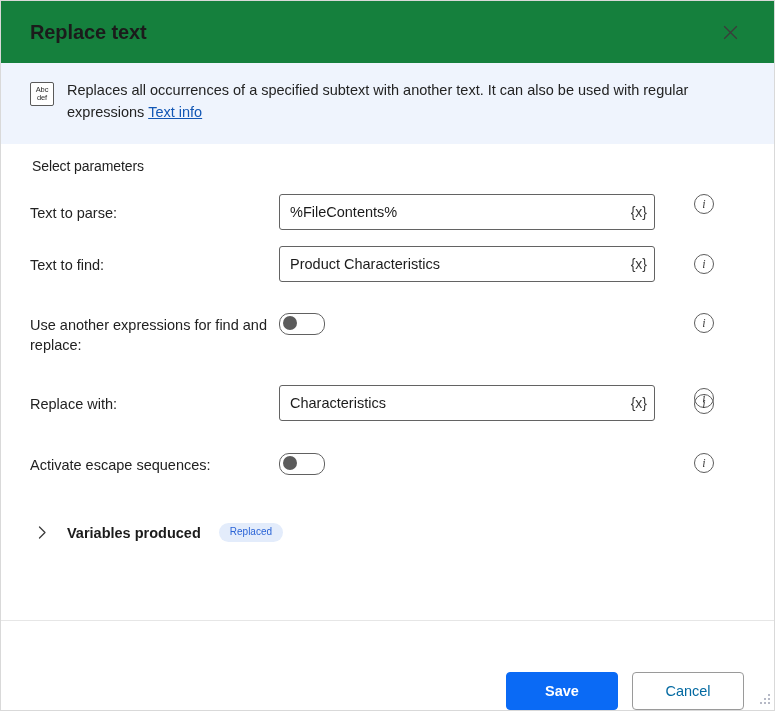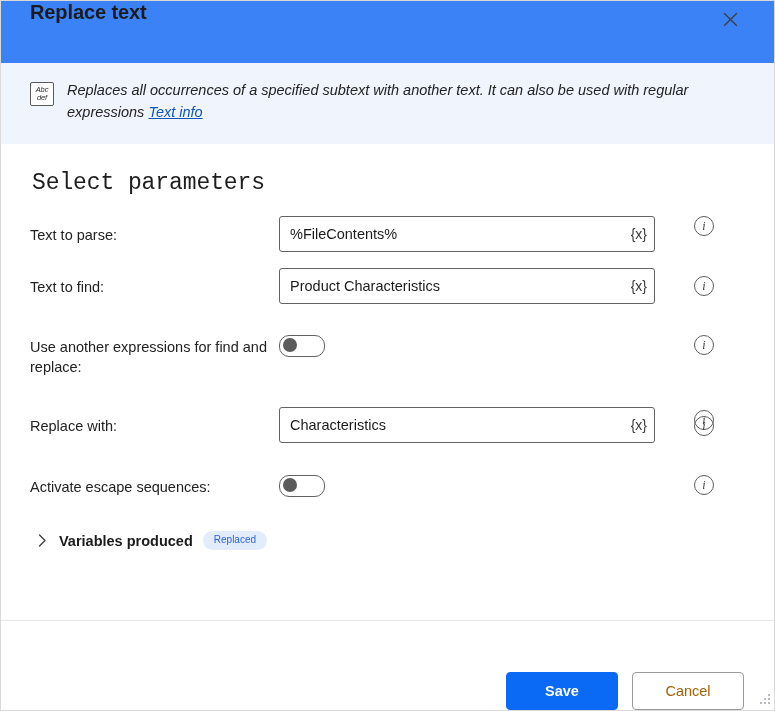--- a/index.html
+++ b/index.html
@@ -24,24 +24,24 @@
     border: 1px solid #d9d9d9;
     display: flex;
     flex-direction: column;
   }
 
   
   .titlebar {
     height: 62px;
     flex: 0 0 62px;
     display: flex;
-    align-items: flex-start;
+    align-items: center;
     padding: 0 24px 0 29px;
     box-sizing: border-box;
-    background: #3b82f6;
+    background: #15803d;
   }
   .title {
     font-size: 20px;
     font-weight: 600;
     letter-spacing: -0.1px;
     color: #1b1b1b;
     flex: 1 1 auto;
   }
   .close-btn {
     width: 40px;
@@ -57,21 +57,20 @@
 
   
   .infobar {
     background: #eff4fd;
     padding: 16px 30px 18px 29px;
     box-sizing: border-box;
     display: flex;
     align-items: flex-start;
     gap: 13px;
     min-height: 81px;
-    font-style: italic;
   }
   .abcdef-icon {
     flex: 0 0 auto;
     width: 22px;
     height: 22px;
     margin-top: 3px;
     border: 1px solid #5a5a5a;
     border-radius: 2px;
     background: #ffffff;
     display: flex;
@@ -98,26 +97,25 @@
 
   
   .body {
     flex: 1 1 auto;
     padding: 0 30px 0 29px;
     box-sizing: border-box;
     position: relative;
     overflow: hidden;
   }
   .section-title {
-    font-size: 23px;
+    font-size: 14px;
     font-weight: 400;
     color: #1e1e1e;
-    margin: 26px 0 0 2px;
+    margin: 14px 0 0 2px;
     letter-spacing: -0.1px;
-    font-family: Liberation Mono, monospace;
   }
 
   .row {
     display: flex;
     align-items: flex-start;
     margin-top: 16px;
   }
   .row.first { margin-top: 20px; }
 
   .row-label {
@@ -213,22 +211,22 @@
     box-sizing: border-box;
     line-height: 1;
   }
 
   .row-wrap { position: relative; display: flex; }
 
   
   .varsprod {
     display: flex;
     align-items: center;
-    gap: 10px;
-    margin-top: 34px;
+    gap: 18px;
+    margin-top: 48px;
     margin-left: 5px;
     cursor: pointer;
     width: fit-content;
   }
   .chevron {
     width: 14px;
     height: 14px;
     color: #3c3c3c;
     display: flex;
     align-items: center;
@@ -275,21 +273,21 @@
     user-select: none;
   }
   .btn-primary {
     background: #0a6af5;
     color: #ffffff;
     border: 1px solid #0a6af5;
     font-weight: 600;
   }
   .btn-secondary {
     background: #ffffff;
-    color: #a16207;
+    color: #0369a1;
     border: 1px solid #9a9a9a;
   }
 
   
   .grip {
     position: absolute;
     right: 3px;
     bottom: 3px;
     width: 13px;
     height: 13px;

